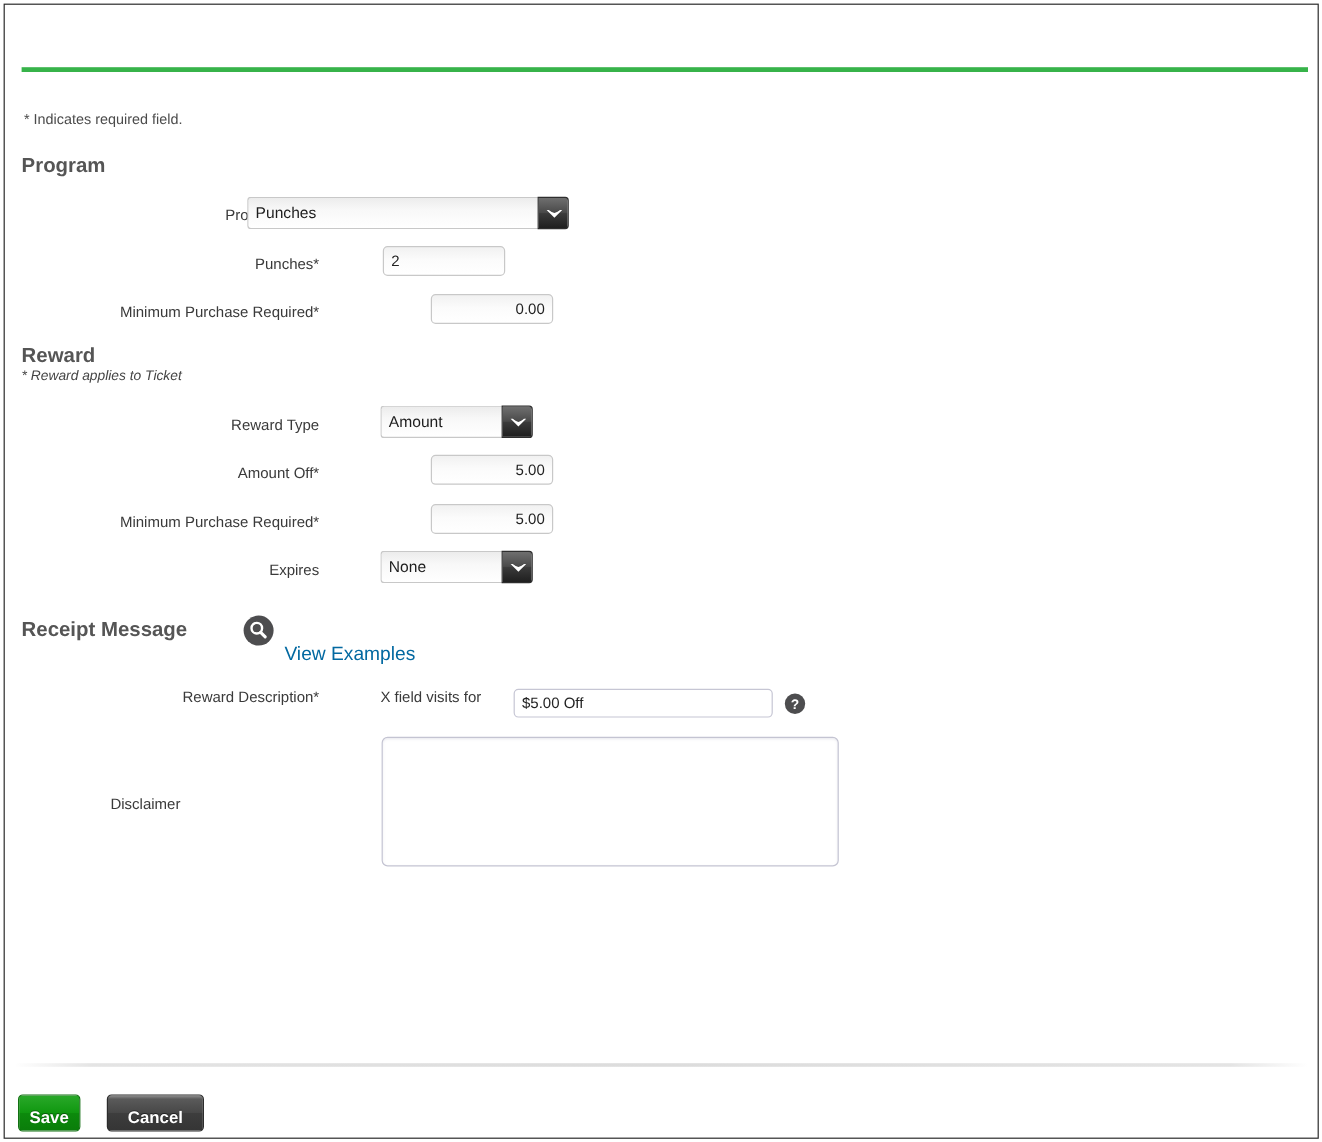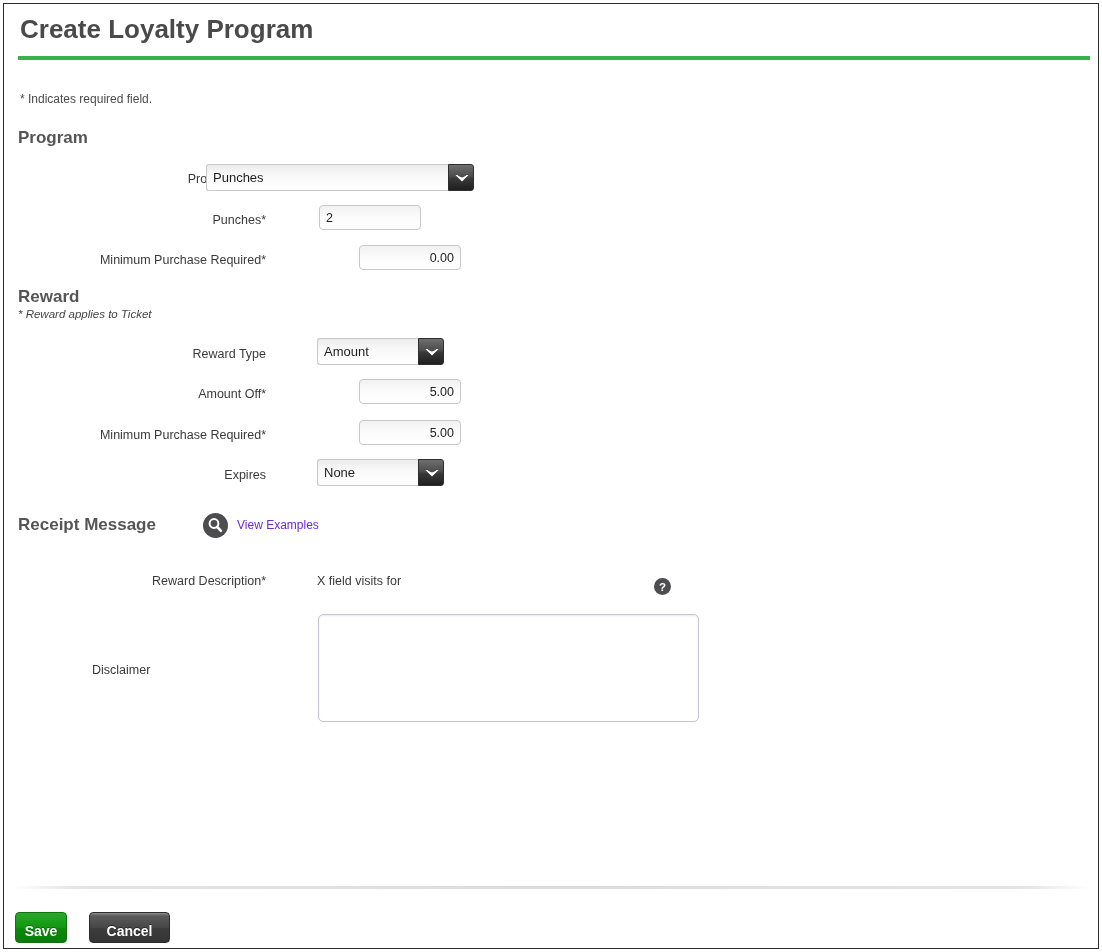--- a/index.html
+++ b/index.html
@@ -145,24 +145,25 @@
 
   
   .icon-circle {
     position: absolute;
     border-radius: 50%;
     background: #4d4d4f;
     display: block;
   }
   .link-text {
     position: absolute;
-    font-size: 12px;
-    color: #6d28d9;
+    font-size: 16px;
+    color: #0369a1;
     white-space: nowrap;
     cursor: pointer;
+    margin-top: 19px;
   }
 
   
   .footer-divider {
     position: absolute;
     left: 8px; top: 882px;
     width: 1078px; height: 3px;
     background: linear-gradient(to right, rgba(226,226,226,0) 0%, #e4e4e4 6%, #dcdcdc 50%, #e4e4e4 94%, rgba(226,226,226,0) 100%);
   }
   .btn {
@@ -190,21 +191,20 @@
     border: 1px solid #2c2c2c;
     background: linear-gradient(to bottom, #8d8d8d 0%, #5a5a5a 10%, #474747 50%, #3d3d3d 51%, #353535 100%);
     text-shadow: 0 -1px 0 rgba(0,0,0,0.45);
   }
 </style>
 </head>
 <body>
 
 <div class="page-frame">
 
-  <div class="page-title">Create Loyalty Program</div>
   <div class="title-rule"></div>
   <div class="required-note">* Indicates required field.</div>
 
   <div class="section-heading" id="h-program">Program</div>
 
   <div class="field-label" style="top:168px;">Program Type</div>
   <div class="ddl-wrap" style="left:202px; top:160px; width:221px;">
     <div class="ddl-input" style="width:243px;">Punches</div>
     <div class="ddl-btn" style="left:242px;">
       <svg width="16" height="13" viewBox="0 0 16 13">
@@ -256,20 +256,21 @@
   <span class="icon-circle" style="left:199px; top:509px; width:25px; height:25px;">
     <svg width="25" height="25" viewBox="0 0 25 25">
       <circle cx="11" cy="10.5" r="4.4" fill="none" stroke="#ffffff" stroke-width="2"></circle>
       <line x1="14.2" y1="14" x2="18" y2="17.8" stroke="#ffffff" stroke-width="2.6" stroke-linecap="round"></line>
     </svg>
   </span>
   <div class="link-text" style="left:233px; top:514px;">View Examples</div>
 
   <div class="field-label" style="top:570px;">Reward Description*</div>
   <div class="inline-static" style="left:313px; top:570px;">X field visits for</div>
+  <input class="txt lav" style="left: 424px; top: 570px; width: 216px; height: 24px;" value="$5.00 Off">
   <span class="icon-circle" style="left:650px; top:574px; width:17px; height:17px;">
     <svg width="17" height="17" viewBox="0 0 17 17">
       <text x="8.5" y="12.6" font-family="Liberation Sans, sans-serif" font-size="11.5" font-weight="bold" fill="#ffffff" text-anchor="middle">?</text>
     </svg>
   </span>
 
   <div class="field-label left-align" style="top:659px;">Disclaimer</div>
   <textarea class="textarea-box" style="left: 314px; top: 610px; width: 381px; height: 108px;" placeholder=""></textarea>
 
   <div class="footer-divider"></div>

